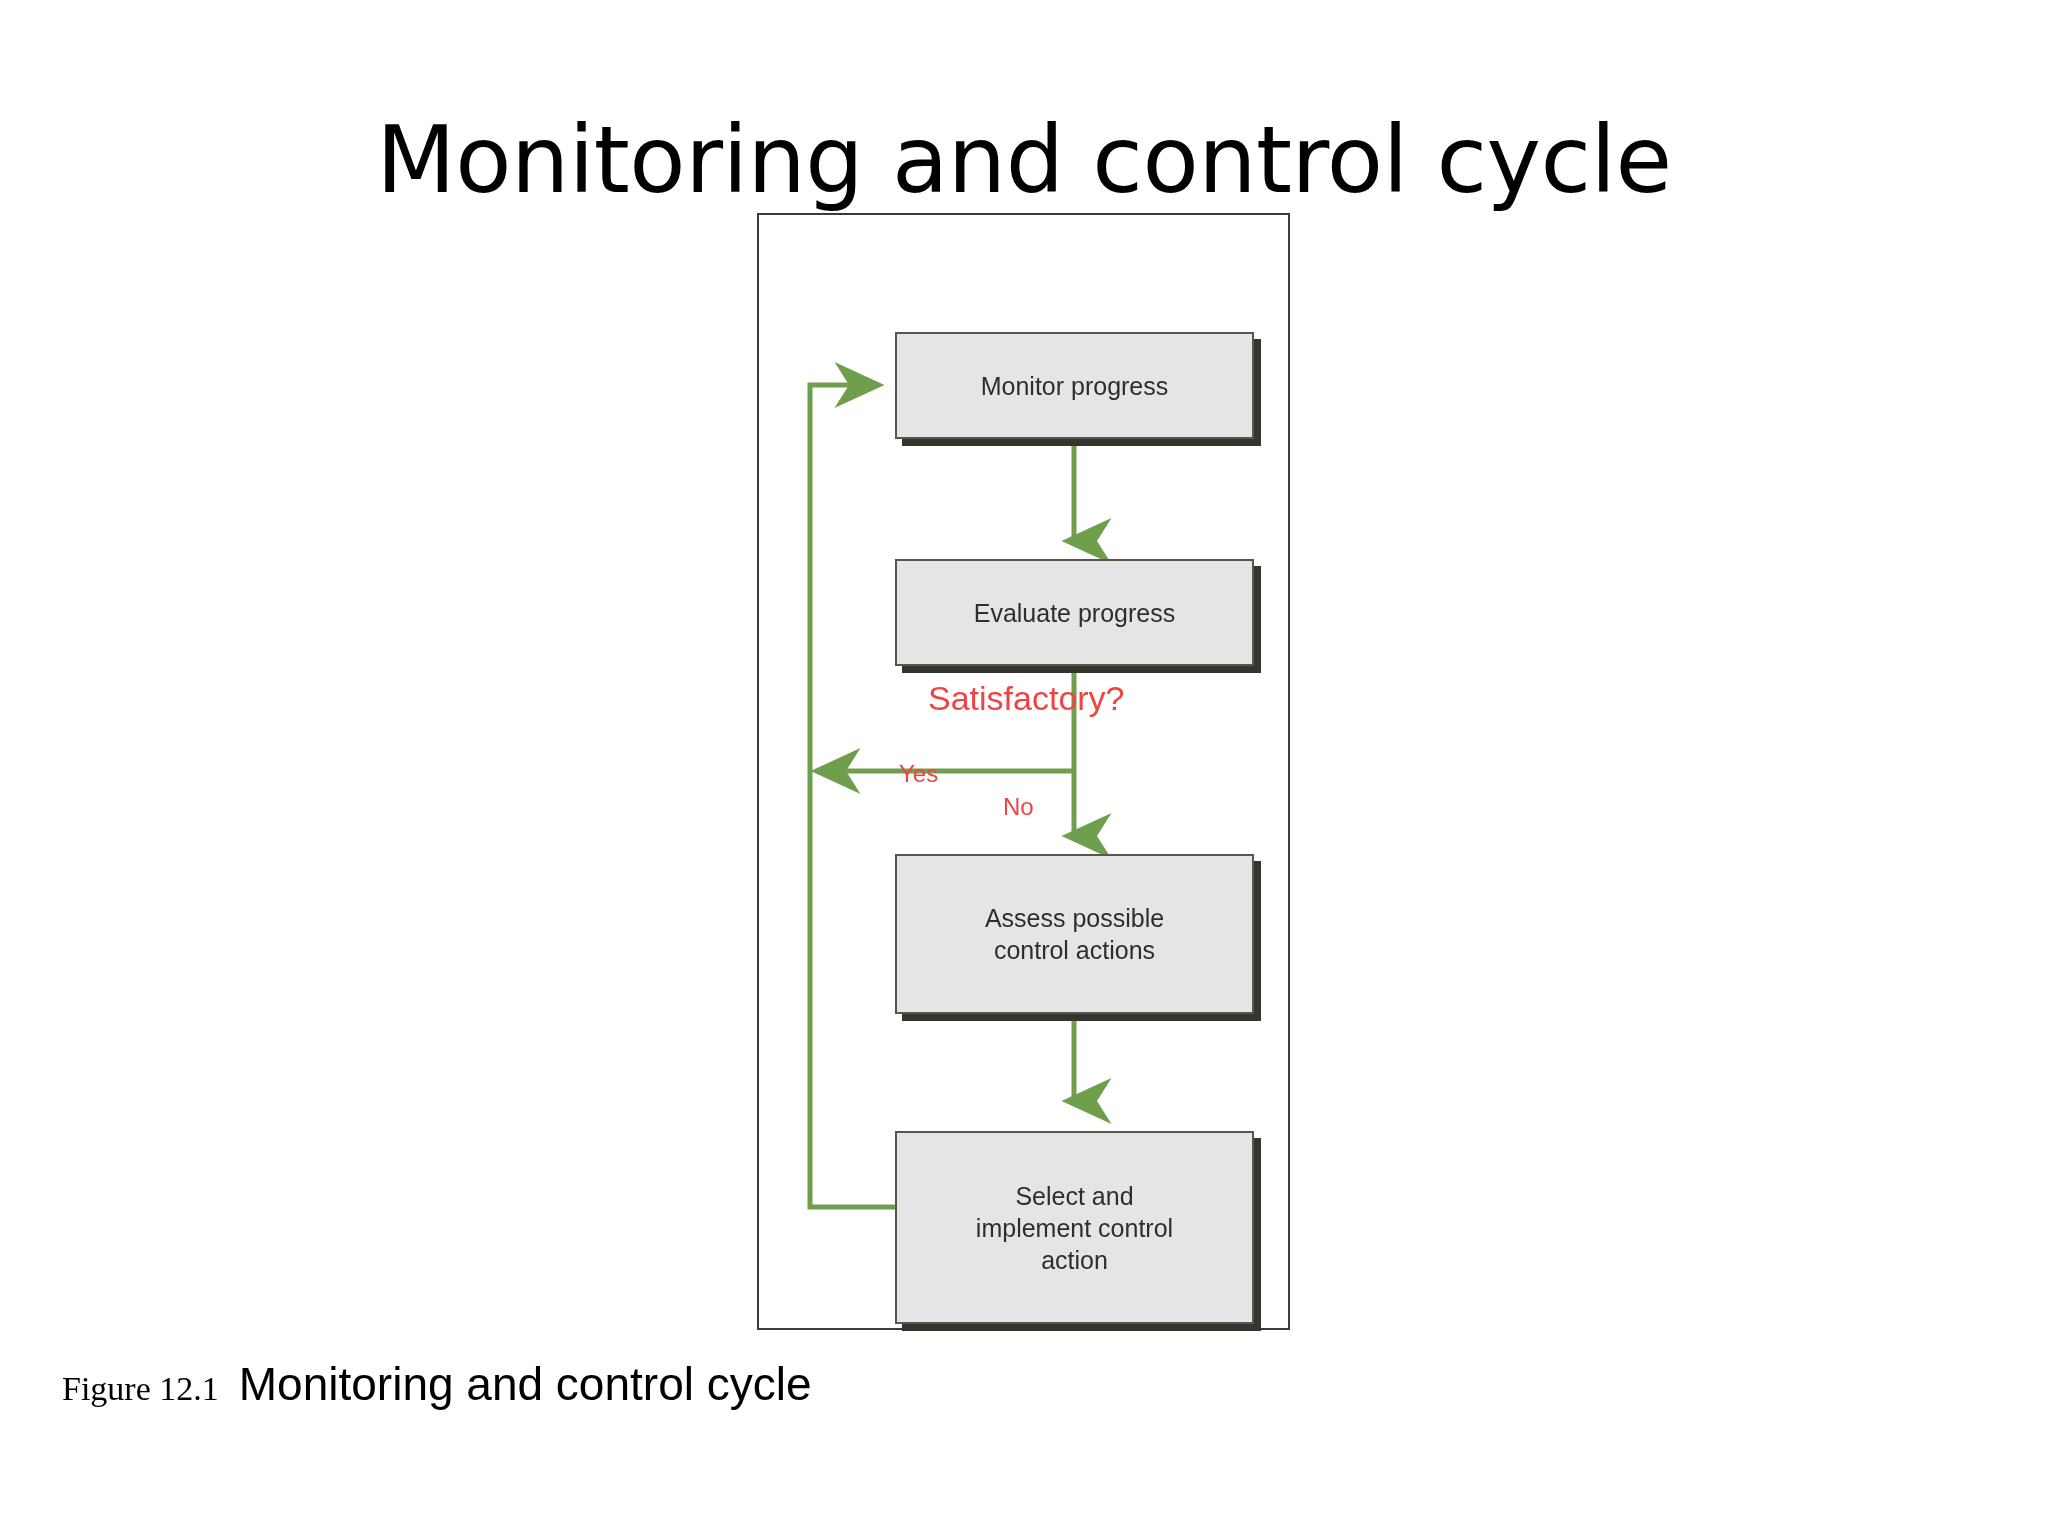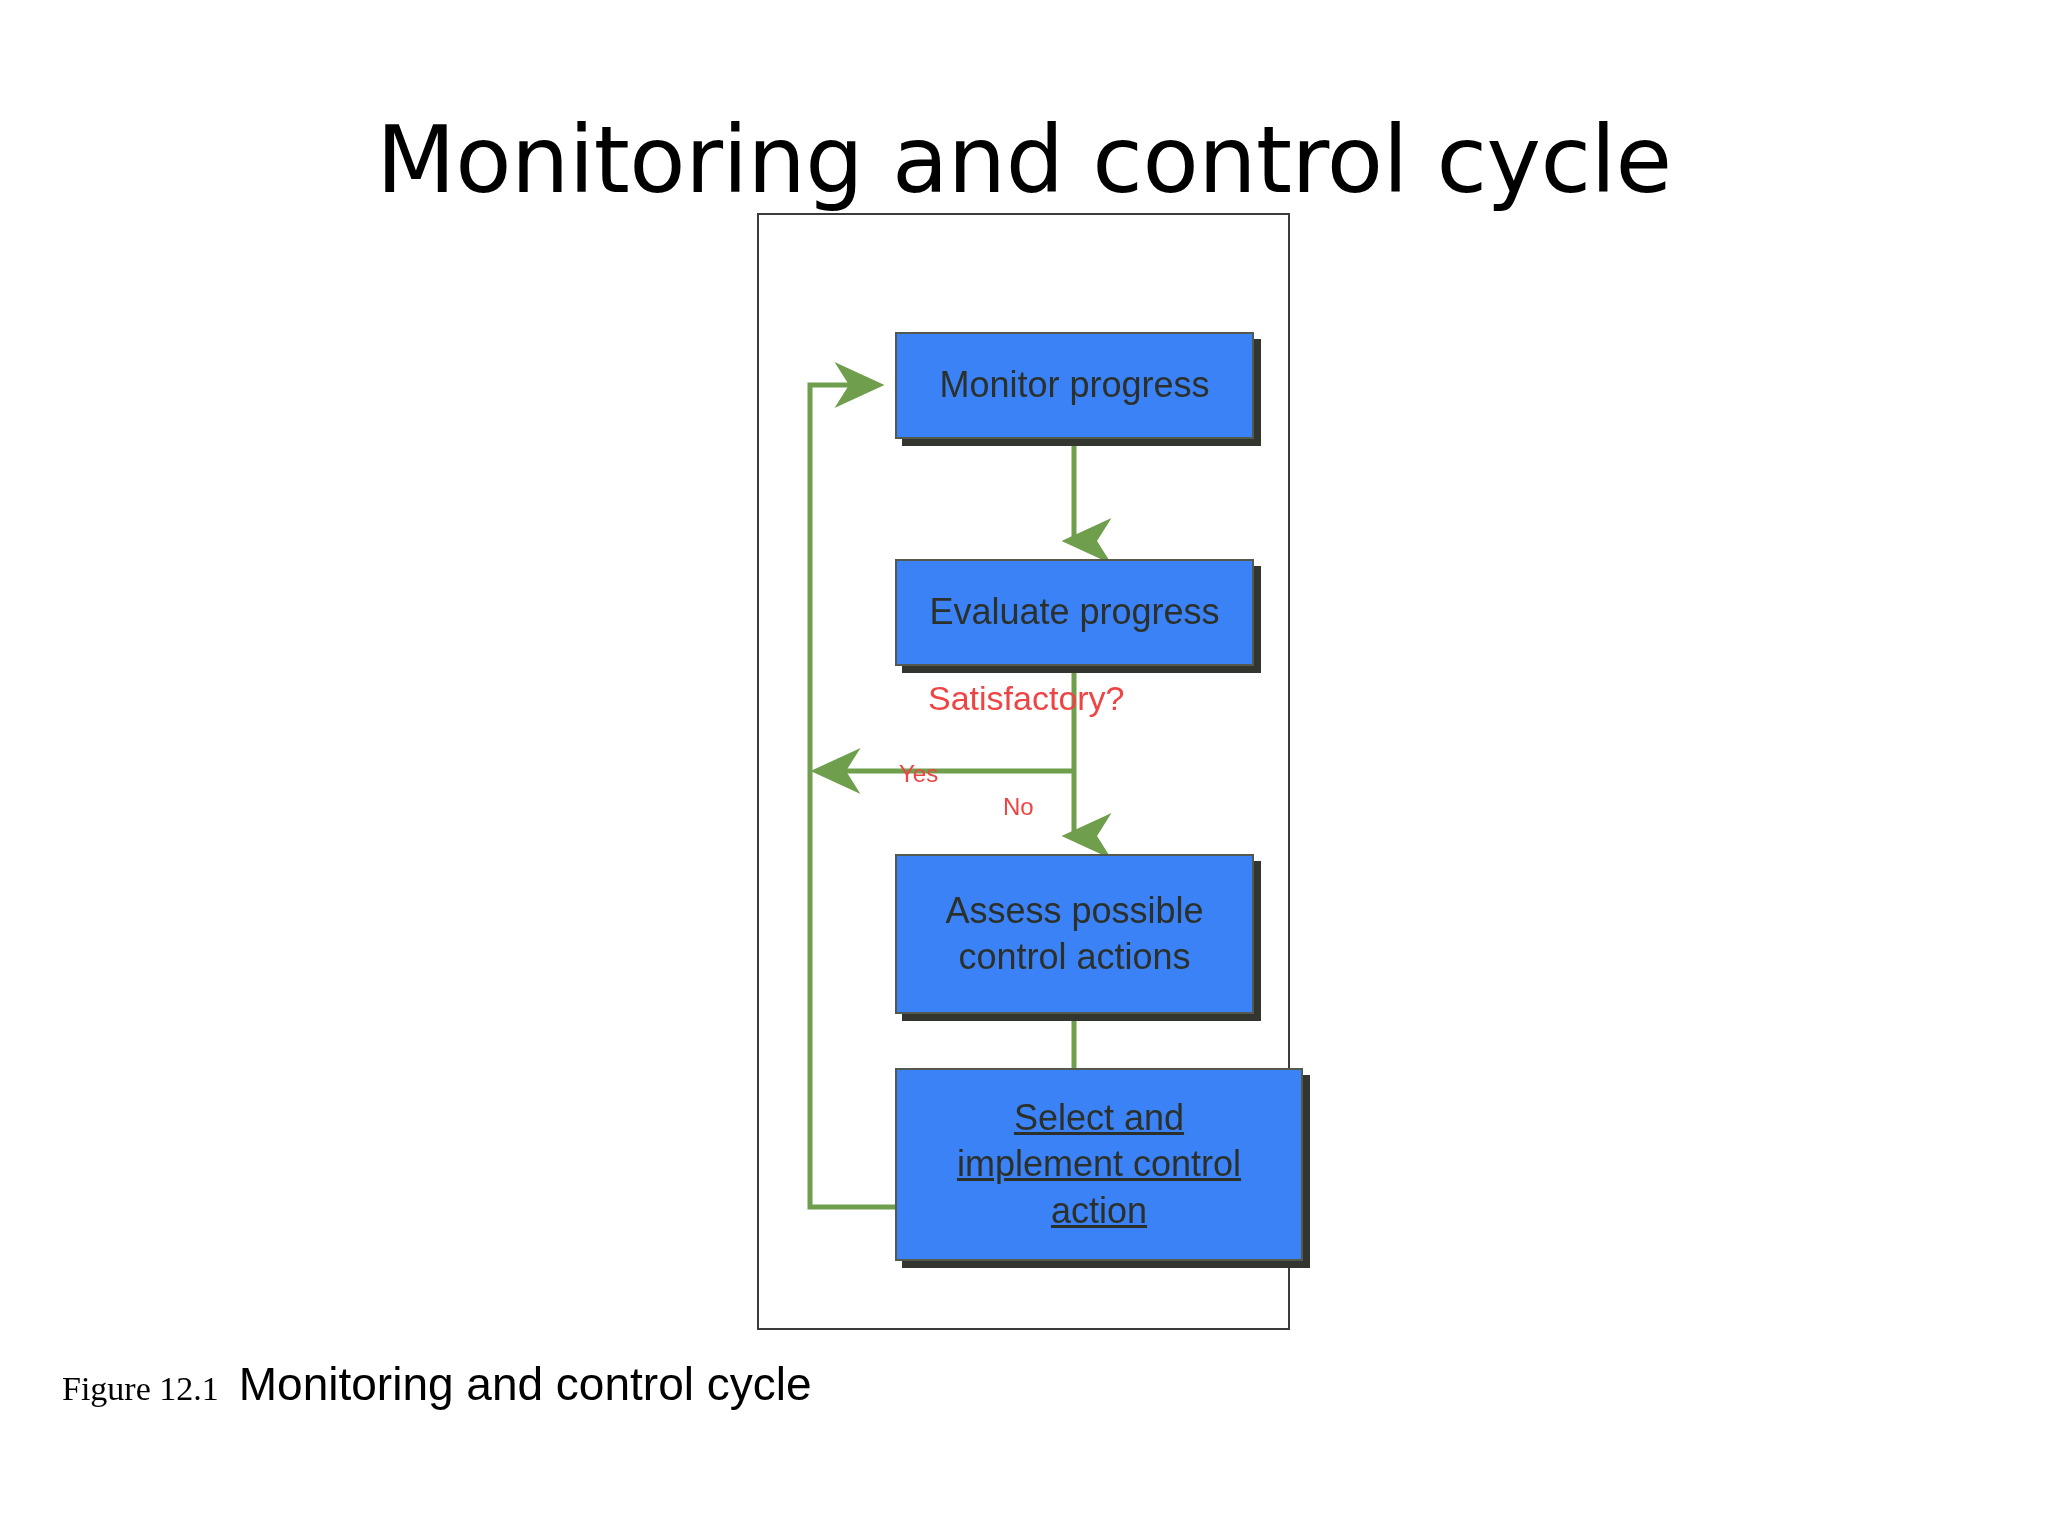--- a/index.html
+++ b/index.html
@@ -57,38 +57,38 @@
     left: 0;
     top: 0;
     width: 533px;
     height: 1117px;
   }
 
   
   .proc-box {
     position: absolute;
     box-sizing: border-box;
-    background: #3b82f6;
+    background: #e5e5e5;
     border: 2px solid #53594c;
     box-shadow: 7px 7px 0 0 #33362f;
     display: flex;
     align-items: center;
     justify-content: center;
     text-align: center;
     font-family: "Liberation Sans", sans-serif;
-    font-size: 36px;
+    font-size: 25px;
     line-height: 1.28;
     color: #2c302a;
     padding: 0 24px;
   }
 
   #box-monitor          { left: 136px; top: 117px; width: 359px; height: 107px; }
   #box-evaluate         { left: 136px; top: 344px; width: 359px; height: 107px; }
   #box-assess           { left: 136px; top: 639px; width: 359px; height: 160px; }
-  #box-select           { left: 136px; top: 853px; width: 408px; height: 193px; text-decoration: underline; }
+  #box-select           { left: 136px; top: 916px; width: 359px; height: 193px; }
 
   
   .edge-label {
     position: absolute;
     font-family: "Liberation Sans", sans-serif;
     color: #ef4444;
     white-space: nowrap;
   }
   #label-satisfactory { left: 169px; top: 464px; font-size: 34px; }
   #label-yes          { left: 140px; top: 545px; font-size: 24px; }

